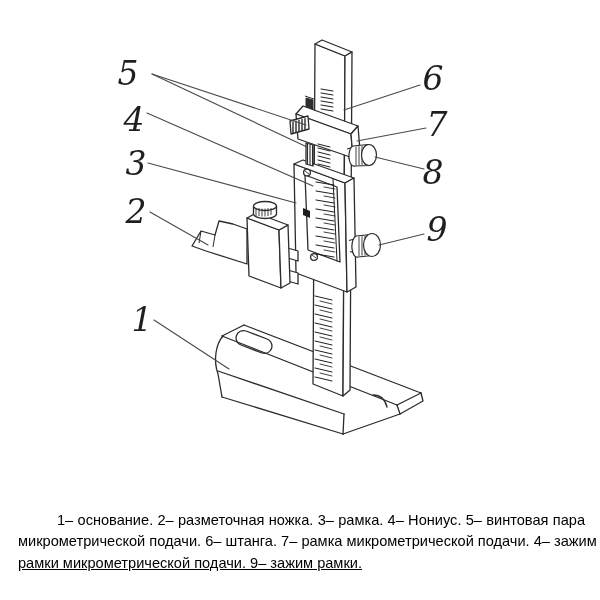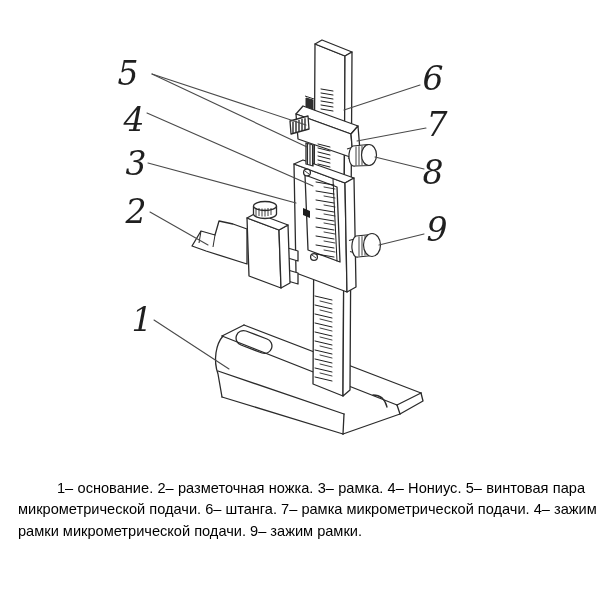--- a/index.html
+++ b/index.html
@@ -3,22 +3,22 @@
 <meta charset="utf-8">
 <style>
   html,body{margin:0;padding:0;background:#fff;}
   #page{position:relative;width:600px;height:600px;background:#ffffff;overflow:hidden;
         font-family:"Liberation Sans", sans-serif;}
   #figure-svg{position:absolute;left:0;top:0;}
   .fig-label{font-family:"DejaVu Serif", serif;font-style:italic;font-size:33px;fill:#1f1f1f;}
   #caption{position:absolute;left:18px;right:15px;top:478px;color:#000;
            font-size:14.6px;line-height:21.4px;}
   .cap-line{text-align:justify;text-align-last:justify;white-space:nowrap;}
-  .cap-first{text-indent:39px;}
-  .cap-last{text-align-last:left;white-space:normal;}
+  .cap-first{text-indent:39px;margin-top:32px;}
+  .cap-last{text-align-last:left;white-space:normal;text-decoration:underline;}
 </style>
 </head>
 <body>
 
 <div id="page">
 
   <svg id="figure-svg" width="600" height="600" viewBox="0 0 600 600">
 
     <g fill="none" stroke="#2b2b2b" stroke-width="1.3" stroke-linecap="round" stroke-linejoin="round">
       <path d="M244 325 L421 393"></path>

